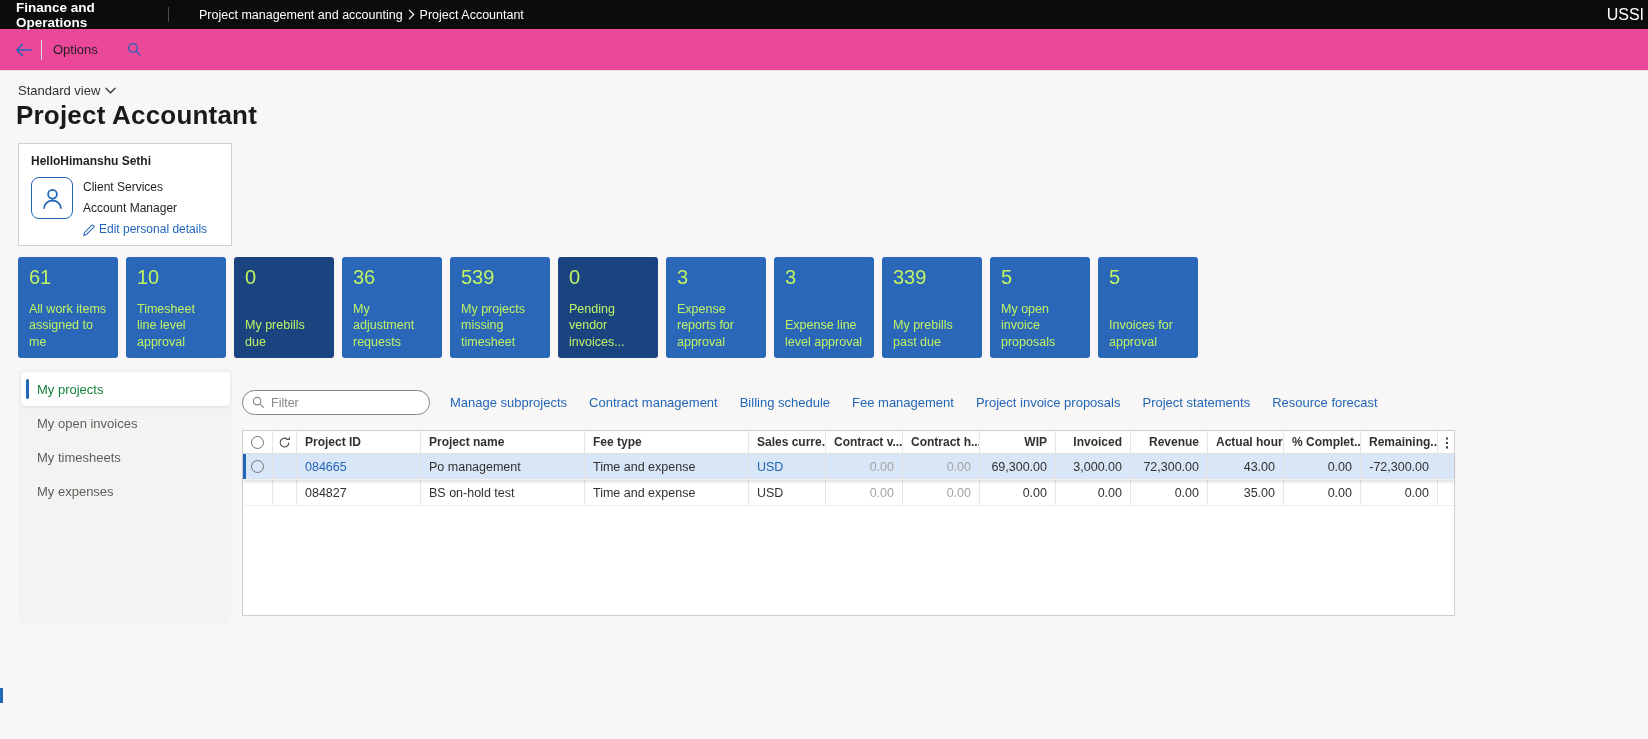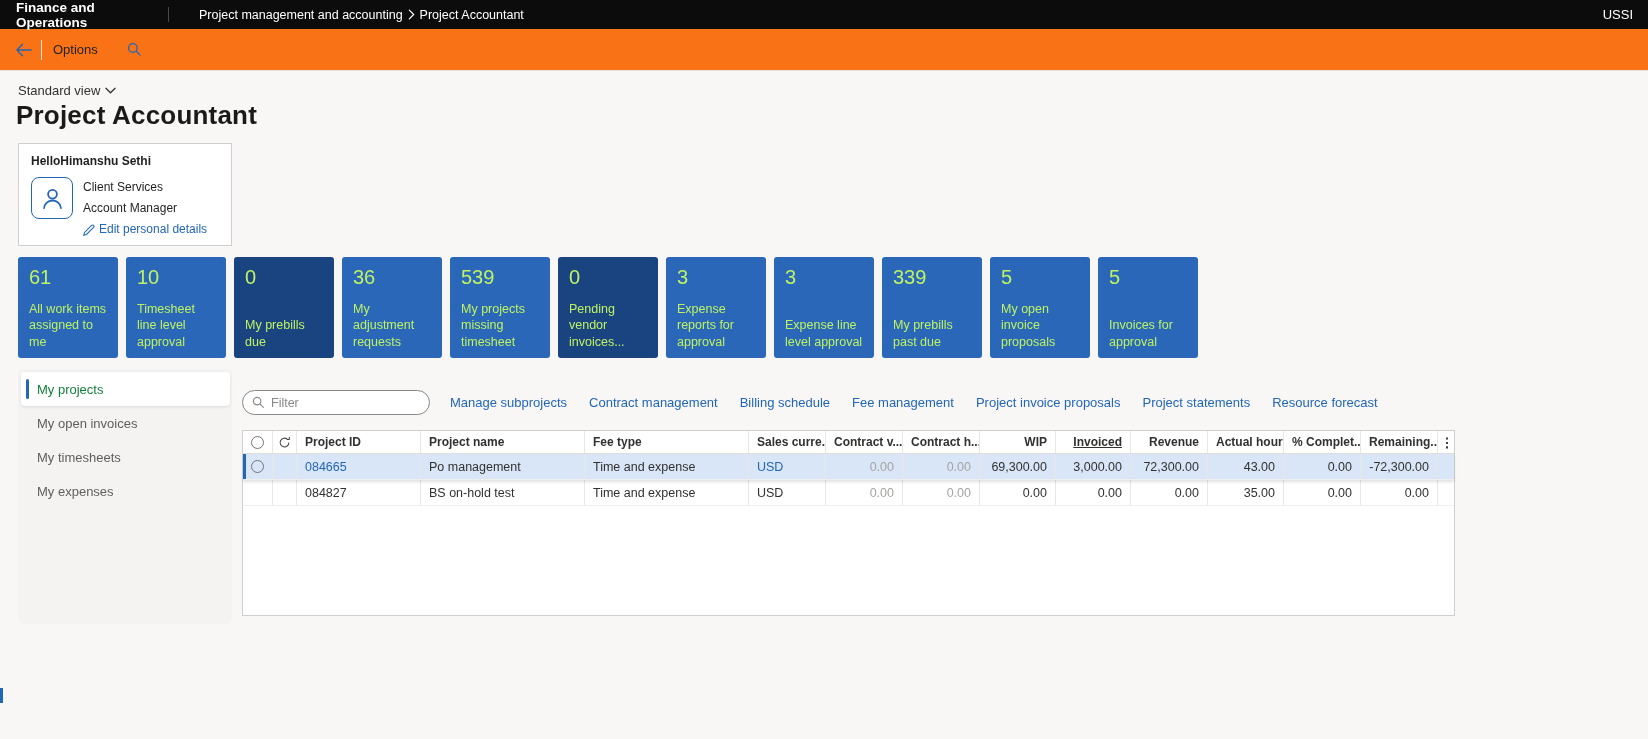--- a/index.html
+++ b/index.html
@@ -5,24 +5,24 @@
   * { margin:0; padding:0; box-sizing:border-box; }
   html,body { width:1648px; height:739px; overflow:hidden; }
   body { font-family:"Liberation Sans", sans-serif; background:#f8f7f5; color:#323130; }
 
   
   .topbar { height:29px; background:var(--topbar-bg,#0c0c0c); color:#fff; display:flex; align-items:center; }
   .app-title { font-weight:700; font-size:13.5px; padding:0 16px; width:168px; }
   .tb-divider { width:1px; height:15px; background:#4a4a4a; }
   .breadcrumb { display:flex; align-items:center; margin-left:30px; font-size:12.5px; gap:5px; }
   .crumb { cursor:pointer; }
-  .env { margin-left:auto; padding-right:15px; font-size:13px; }
-
-  
-  .cmdbar { height:42px; background:#f97316; border-bottom:1px solid #e3e1df; display:flex; align-items:center; }
+  .env { margin-left:auto; padding-right:4px; font-size:16px; }
+
+  
+  .cmdbar { height:42px; background:#ec4899; border-bottom:1px solid #e3e1df; display:flex; align-items:center; }
   .back-btn { background:none; border:none; color:var(--accent,#2266b8); margin-left:15px; cursor:pointer; display:flex; align-items:center; }
   .cmd-sep { width:1px; height:20px; background:#e1dfdd; margin:0 11px 0 9px; }
   .options-label { font-size:13px; color:#1f1f1f; cursor:pointer; }
   .cmd-search { color:var(--accent,#2266b8); margin-left:29px; cursor:pointer; display:flex; }
 
   
   .view-selector { margin:12px 0 0 18px; font-size:13px; color:#323130; display:inline-flex; align-items:center; gap:5px; cursor:pointer; }
   h1.page-title { margin:1px 0 0 16px; font-size:26px; font-weight:700; color:#1b1a19; letter-spacing:.2px; }
 
   
@@ -233,21 +233,21 @@
                 </svg>
               </span>
             </div>
             <div class="gcell" style="width: 124px;">Project ID</div>
             <div class="gcell" style="width: 164px;">Project name</div>
             <div class="gcell" style="width: 164px;">Fee type</div>
             <div class="gcell" style="width: 77px;">Sales curre...</div>
             <div class="gcell" style="width: 77px;">Contract v...</div>
             <div class="gcell" style="width: 77px;">Contract h...</div>
             <div class="gcell r" style="width: 76px;">WIP</div>
-            <div class="gcell r" style="width: 75px; text-decoration: underline;">Invoiced</div>
+            <div class="gcell r" style="width: 75px;">Invoiced</div>
             <div class="gcell r" style="width: 77px;">Revenue</div>
             <div class="gcell" style="width: 76px;">Actual hours</div>
             <div class="gcell" style="width: 77px;">% Complet...</div>
             <div class="gcell" style="width: 77px;">Remaining...</div>
             <div class="gcell last" style="width: 18px;">
               <span class="vdots">⋮</span>
             </div>
           </div>
         <div id="grid-body">
             <div class="grow drow sel">

